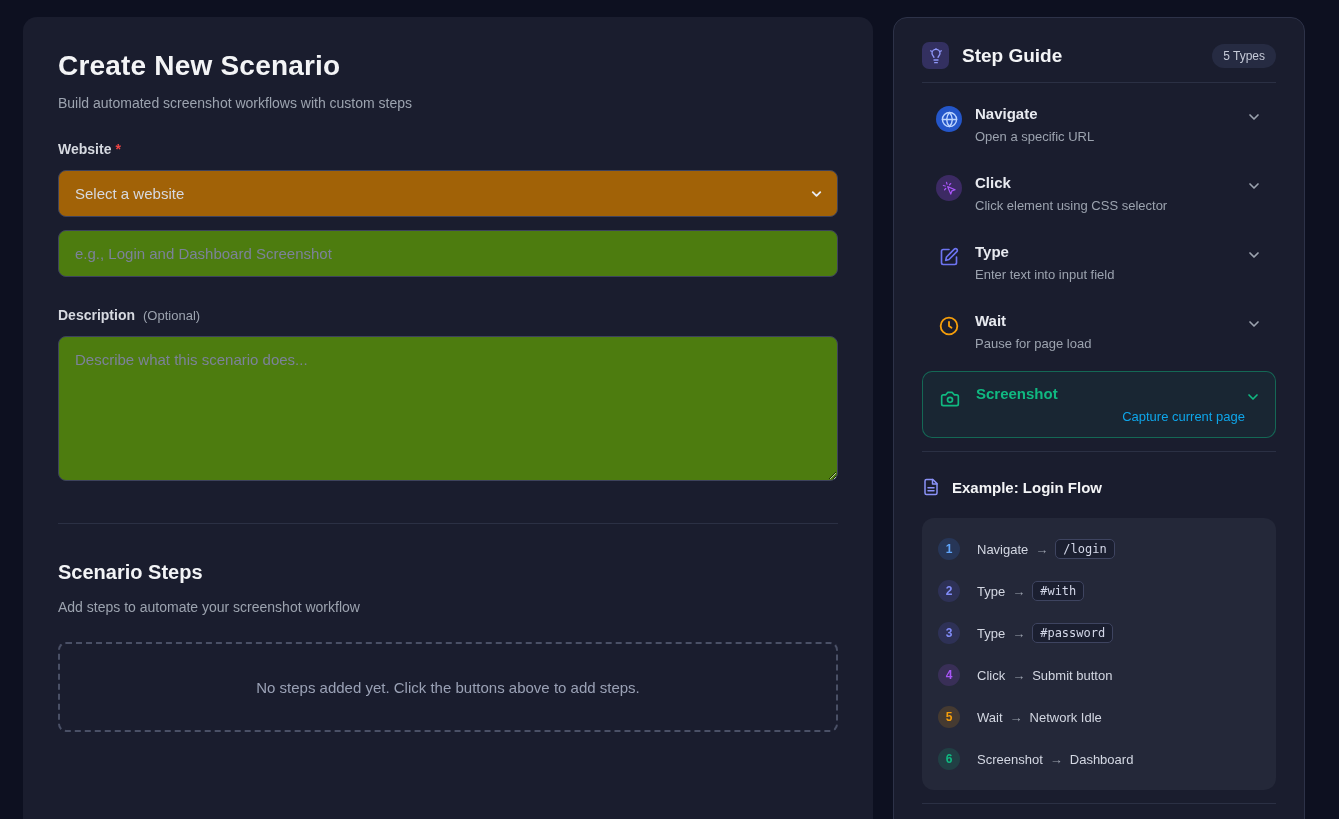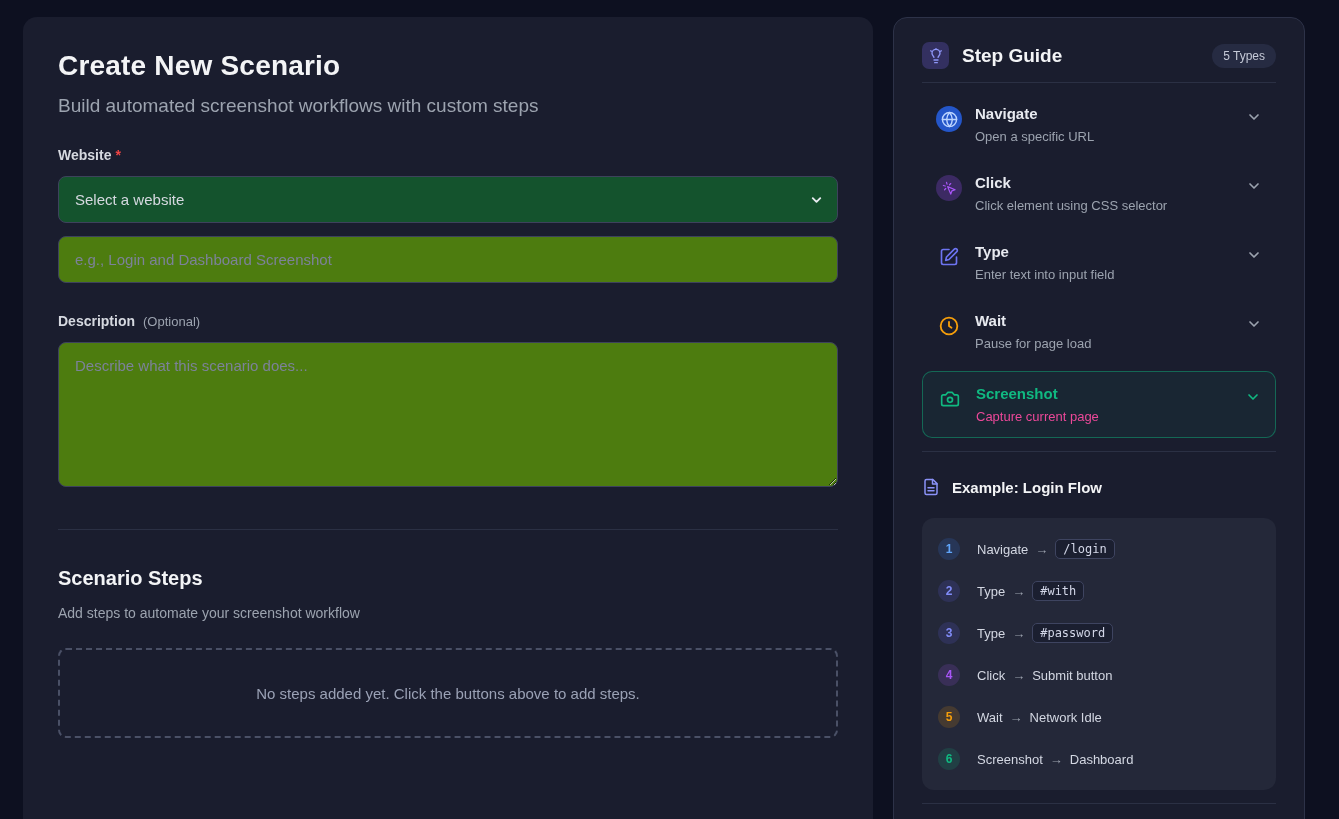--- a/index.html
+++ b/index.html
@@ -24,38 +24,38 @@
     padding: 33px 35px;
   }
   .page-title {
     font-size: 28px;
     font-weight: bold;
     color: #f3f4f6;
     letter-spacing: 0.2px;
   }
   .page-subtitle {
     margin-top: 13px;
-    font-size: 19px;
+    font-size: 14px;
     color: #9ca3af;
   }
   .field-label {
     margin-top: 30px;
     font-size: 14px;
     font-weight: bold;
     color: #d6d9e0;
   }
   .req { color: #ef4444; margin-left: 4px; }
   .optional { color: #9ca3af; font-weight: normal; font-size: 13px; margin-left: 8px; }
   .select-wrap { position: relative; margin-top: 13px; }
   select.control {
     -webkit-appearance: none;
     appearance: none;
     width: 100%;
     height: 47px;
-    background: #14532d;
+    background: #a16207;
     border: 1px solid #3d425c;
     border-radius: 8px;
     color: #d6d9e0;
     font-size: 15px;
     font-family: "Liberation Sans", sans-serif;
     padding: 0 40px 0 16px;
     outline: none;
   }
   .select-chevron {
     position: absolute;
@@ -158,21 +158,21 @@
   .g-title { font-size: 15px; font-weight: bold; color: #e8eaf0; }
   .g-desc { margin-top: 7px; font-size: 13px; color: #9ca3af; }
   .g-chev { color: #9ca3af; display: flex; margin-top: 4px; }
   .g-item.highlighted {
     background: rgba(16,185,129,0.06);
     border: 1px solid rgba(16,185,129,0.45);
     padding: 13px 14px;
     margin-top: 2px;
   }
   .g-item.highlighted .g-title { color: #10b981; }
-  .g-item.highlighted .g-desc { color: #ec4899; }
+  .g-item.highlighted .g-desc { color: #0ea5e9; text-align: right; }
   .g-item.highlighted .g-chev { color: #10b981; }
   .ex-divider { margin-top: 20px; }
   .ex-header { display: flex; align-items: center; margin-top: 26px; }
   .ex-doc-icon { color: #8b92f8; display: flex; flex: none; }
   .ex-title { font-size: 15px; font-weight: bold; margin-left: 12px; color: #f3f4f6; }
   .ex-card {
     margin-top: 22px;
     background: #242839;
     border-radius: 12px;
     padding: 15px 16px;

